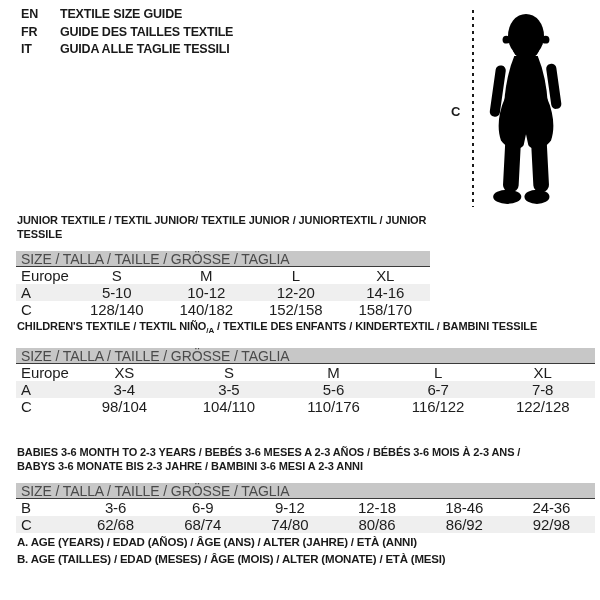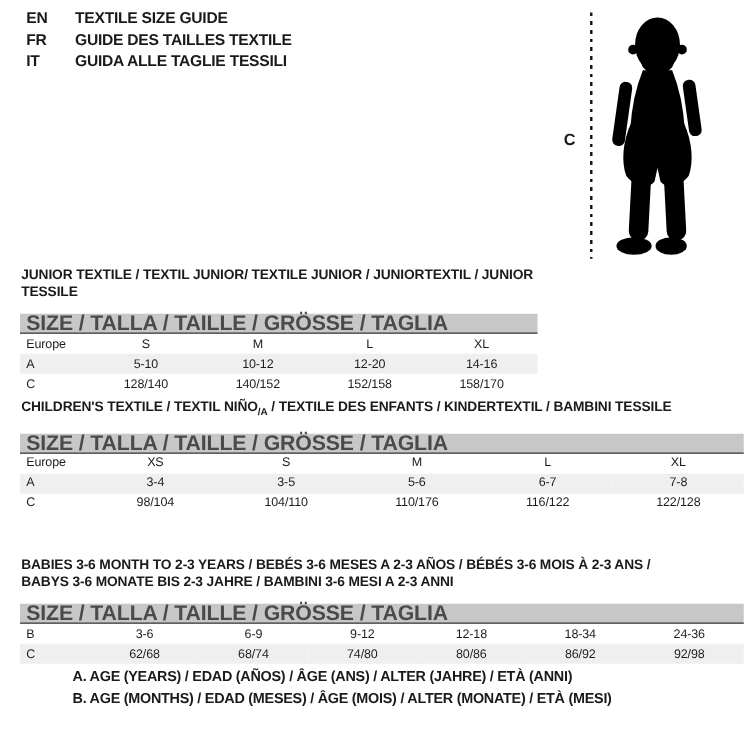--- a/index.html
+++ b/index.html
@@ -25,31 +25,31 @@
   .c-label{position:absolute;left:8px;top:98px;font-size:13px;font-weight:bold;}
   .silhouette{position:absolute;left:40px;top:4px;}
 
   
   .size-table{position:absolute;left:16px;}
   .size-table.t1{top:214px;width:414px;}
   .size-table.t2{top:320px;width:579px;}
   .size-table.t3{top:446px;width:579px;}
   .tbl-heading{font-size:11px;font-weight:bold;letter-spacing:-0.1px;line-height:13.5px;margin:0 0 10px 1px;}
   .tbl-heading sub{font-size:8px;}
-  .size-bar{height:16px;line-height:16px;font-size:17px;letter-spacing:-0.1px;
+  .size-bar{height:16px;line-height:16px;font-size:14px;letter-spacing:-0.1px;
     padding-left:5px;background:var(--bar-bg);color:var(--bar-text);
-    border-bottom:1px solid var(--bar-border);font-weight:bold;}
+    border-bottom:1px solid var(--bar-border);}
   table{width:100%;border-collapse:collapse;table-layout:fixed;}
-  td{height:16px;font-size:10px;letter-spacing:-0.1px;padding:0;vertical-align:middle;color:#1d1d1d;}
+  td{height:16px;font-size:15px;letter-spacing:-0.1px;padding:0;vertical-align:middle;color:#1d1d1d;}
   td.row-label{padding-left:5px;text-align:left;}
   td.cell{text-align:center;}
   tbody tr:nth-child(even){background:var(--row-alt);}
 
   
-  .notes{position:absolute;left:17px;top:534px;list-style:none;margin-left:41px;}
+  .notes{position:absolute;left:17px;top:534px;list-style:none;}
   .note-line{font-size:11.5px;font-weight:bold;letter-spacing:-0.2px;line-height:17px;}
 </style>
 </head>
 <body>
 
 <ul class="lang-list">
   <li class="lang-row">
     <span class="lang-code">EN</span>
     <span class="lang-title">TEXTILE SIZE GUIDE</span>
   </li>
@@ -112,21 +112,21 @@
         <tr>
           <td class="row-label">A</td>
           <td class="cell">5-10</td>
           <td class="cell">10-12</td>
           <td class="cell">12-20</td>
           <td class="cell">14-16</td>
         </tr>
         <tr>
           <td class="row-label">C</td>
           <td class="cell">128/140</td>
-          <td class="cell">140/152</td>
+          <td class="cell">140/182</td>
           <td class="cell">152/158</td>
           <td class="cell">158/170</td>
         </tr>
       </tbody>
     </table>
 </section>
 
 <section class="size-table t2">
   <h2 class="tbl-heading"><span>CHILDREN'S TEXTILE / TEXTIL NIÑO</span><sub>/A</sub><span> / TEXTILE DES ENFANTS / KINDERTEXTIL / BAMBINI TESSILE</span></h2>
   <div class="size-bar">SIZE / TALLA / TAILLE / GRÖSSE / TAGLIA</div>
@@ -181,32 +181,32 @@
         <col>
         <col>
       </colgroup>
       <tbody>
         <tr>
           <td class="row-label">B</td>
           <td class="cell">3-6</td>
           <td class="cell">6-9</td>
           <td class="cell">9-12</td>
           <td class="cell">12-18</td>
-          <td class="cell">18-34</td>
+          <td class="cell">18-46</td>
           <td class="cell">24-36</td>
         </tr>
         <tr>
           <td class="row-label">C</td>
           <td class="cell">62/68</td>
           <td class="cell">68/74</td>
           <td class="cell">74/80</td>
           <td class="cell">80/86</td>
           <td class="cell">86/92</td>
           <td class="cell">92/98</td>
         </tr>
       </tbody>
     </table>
 </section>
 
 <ul class="notes">
   <li class="note-line">A. AGE (YEARS) / EDAD (AÑOS) / ÂGE (ANS) / ALTER (JAHRE) / ETÀ (ANNI)</li>
-  <li class="note-line">B. AGE (MONTHS) / EDAD (MESES) / ÂGE (MOIS) / ALTER (MONATE) / ETÀ (MESI)</li>
+  <li class="note-line">B. AGE (TAILLES) / EDAD (MESES) / ÂGE (MOIS) / ALTER (MONATE) / ETÀ (MESI)</li>
 </ul>
 
 </body></html>

